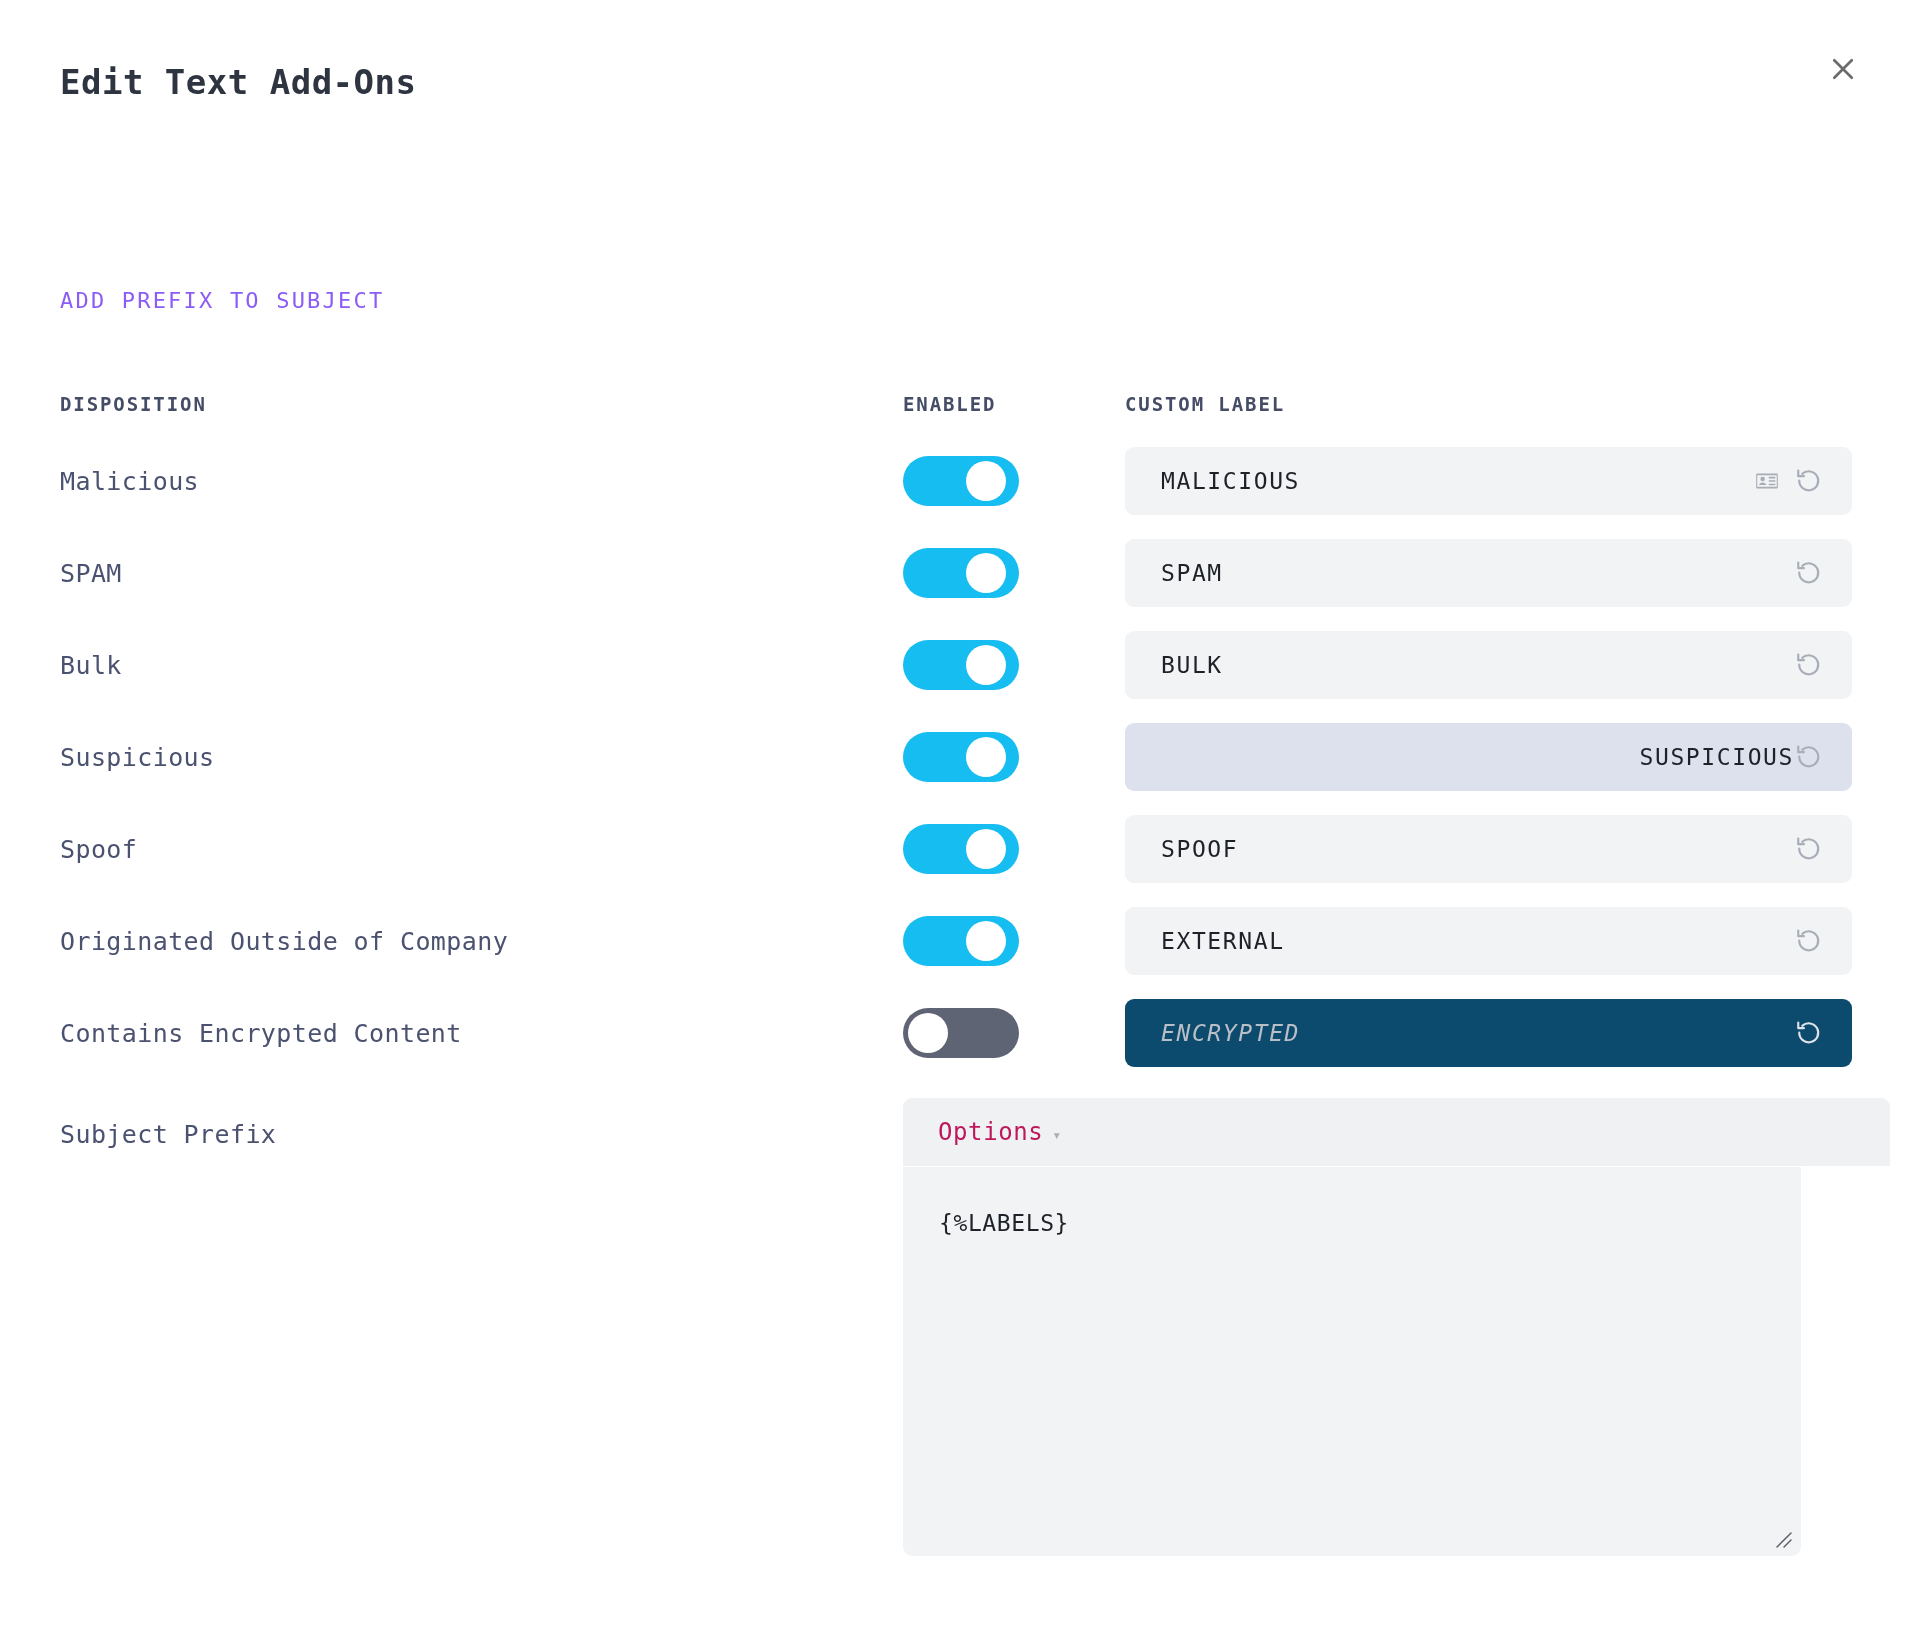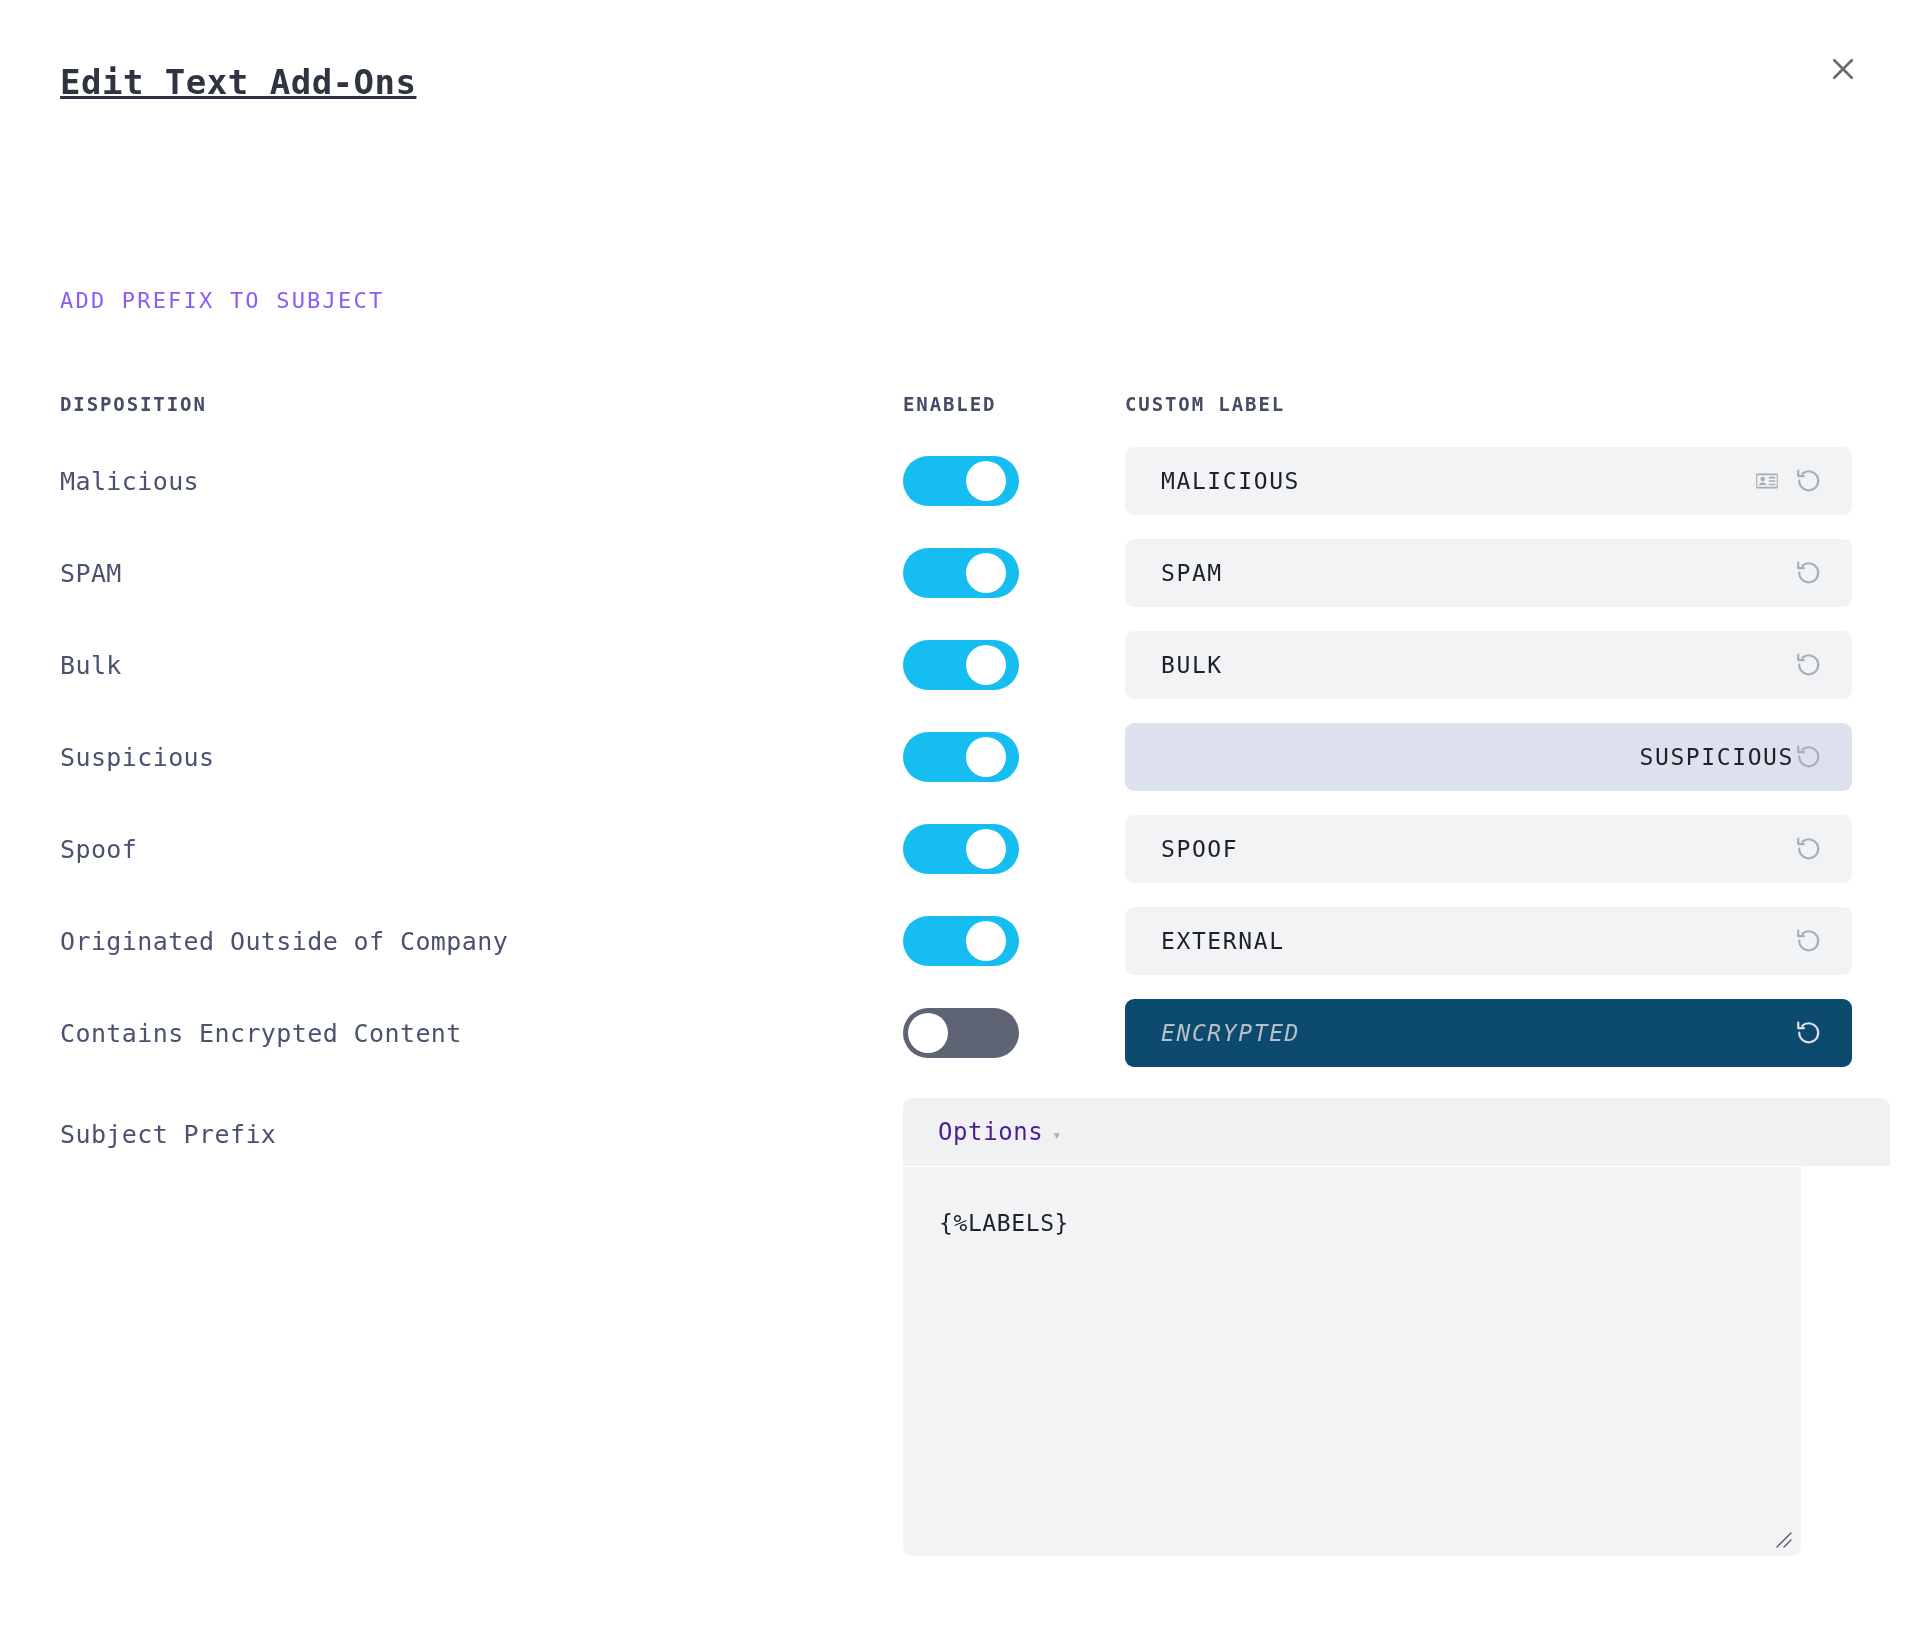--- a/index.html
+++ b/index.html
@@ -22,21 +22,20 @@
   
   .dialog-title {
     position: absolute;
     left: 60px;
     top: 62px;
     font-size: 34px;
     font-weight: bold;
     letter-spacing: 0.5px;
     color: #2e3440;
     white-space: nowrap;
-    text-decoration: underline;
   }
 
   .close-btn {
     position: absolute;
     right: 38px;
     top: 42px;
     width: 54px;
     height: 54px;
     display: flex;
     align-items: center;
@@ -195,21 +194,21 @@
     margin-left: 35px;
     background: transparent;
     border: none;
     padding: 0;
     cursor: pointer;
     font-family: inherit;
   }
   .options-trigger .opt-text {
     font-size: 24px;
     letter-spacing: 0.6px;
-    color: #4c1d95;
+    color: #be185d;
   }
   .options-trigger .caret {
     font-size: 15px;
     color: #a9aeb8;
     line-height: 1;
   }
 
   .editor-area {
     position: absolute;
     left: 903px;

